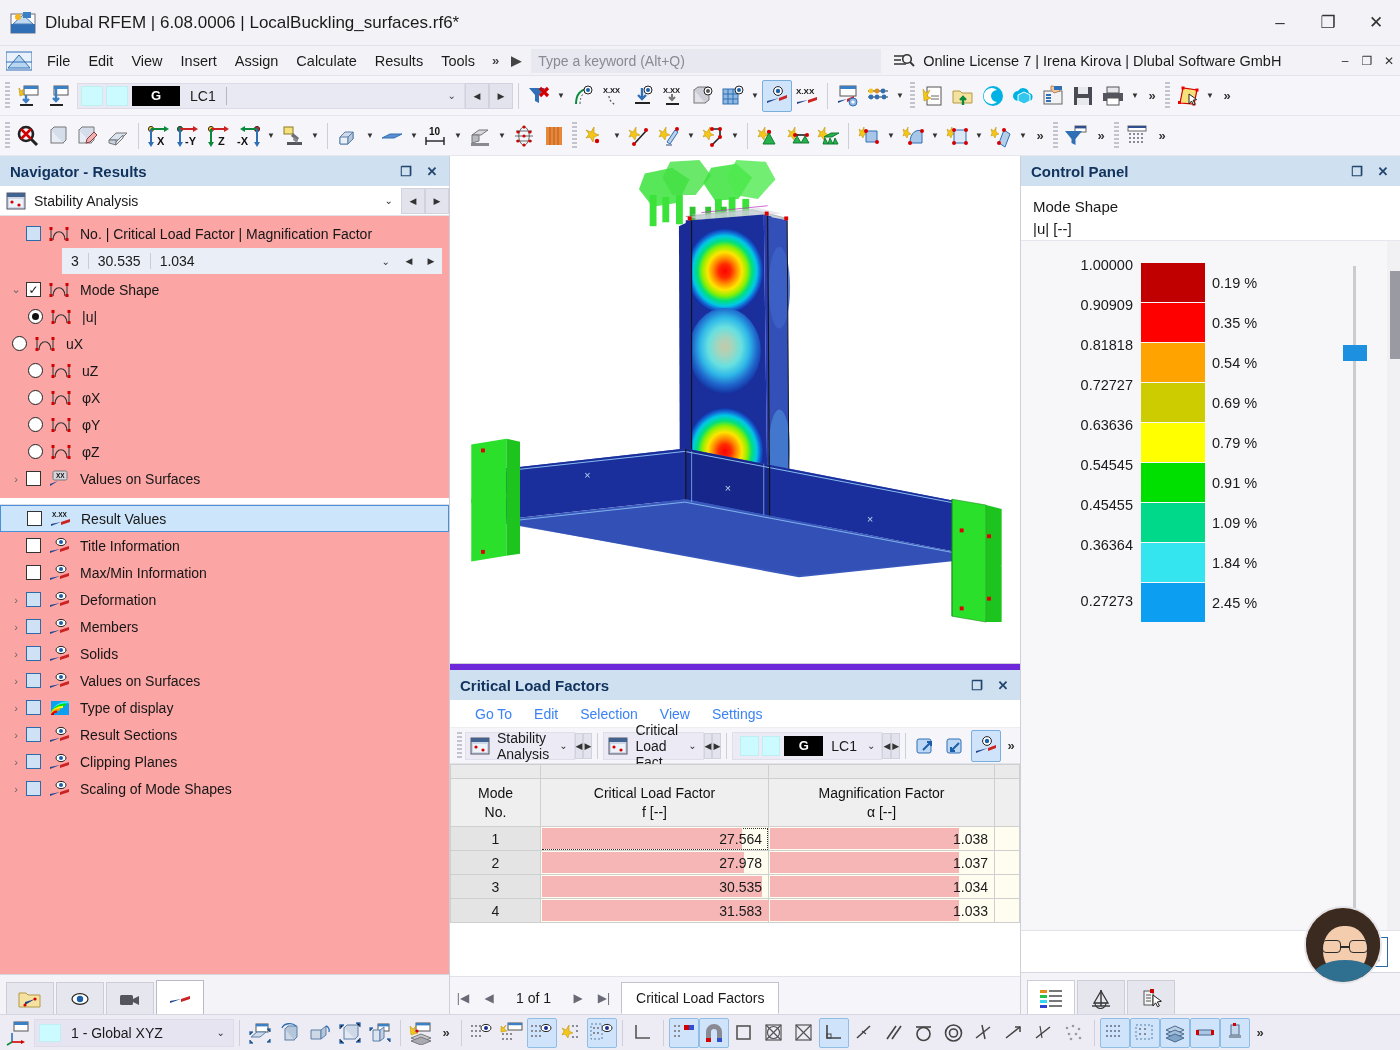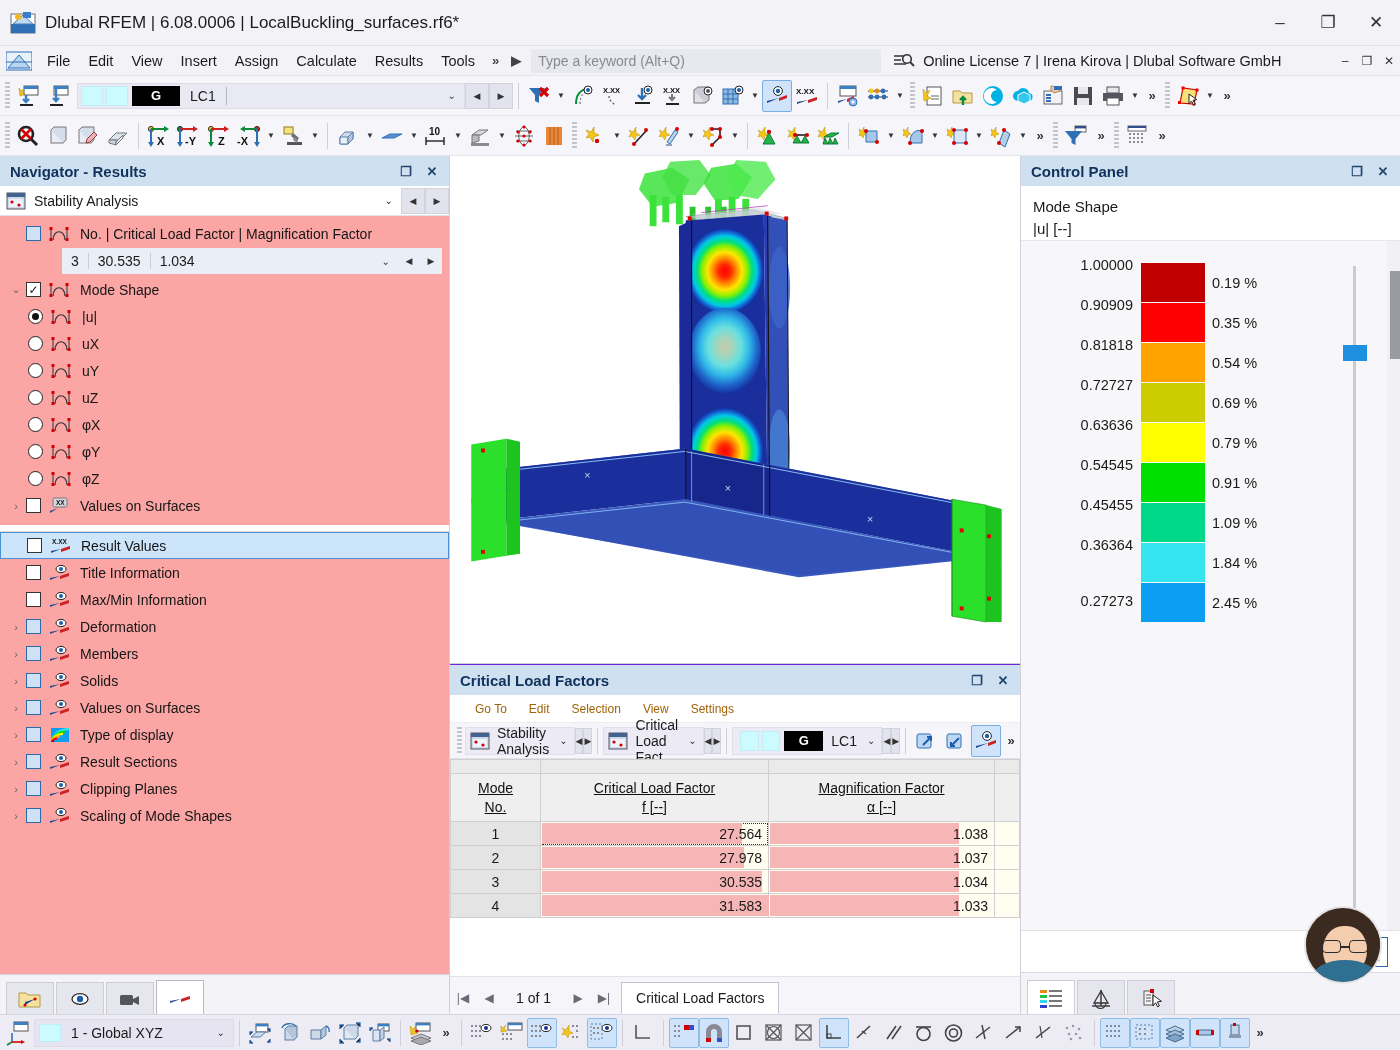--- a/index.html
+++ b/index.html
@@ -142,34 +142,34 @@
     width: 48px; height: 32px; background: #e6e6ee; border: 1px solid #cdcdd8; border-bottom: none;
     display:flex; align-items:center; justify-content:center; margin-right: 2px;
   }
   .nav-tab.active { background: #fff; border-color: #b9b9c8; height: 34px; }
 
   
   .viewport { flex: 1 1 auto; display: flex; flex-direction: column; min-width: 0; }
   .view3d { flex: 1 1 auto; background: #ffffff; position: relative; overflow: hidden; border-bottom: 1px solid #cfcfda; }
 
   
-  .table-panel { height: 350px; flex: 0 0 350px; display: flex; flex-direction: column; background: #fff; border-top: 1px solid #6d28d9;}
+  .table-panel { height: 350px; flex: 0 0 350px; display: flex; flex-direction: column; background: #fff; border-top: 6px solid #6d28d9;}
   .tp-menubar { height: 28px; flex:0 0 28px; background:#fff; display:flex; align-items:center; padding-left:14px; border-bottom: 1px solid #eee;}
-  .tp-menu { font-size: 12px; padding: 3px 11px; color: #a16207; }
+  .tp-menu { font-size: 14px; padding: 3px 11px; color: #3b82f6; }
   .tp-toolbar { height: 36px; flex:0 0 36px; background: #f6f6fa; display: flex; align-items: center; padding-left: 4px; border-bottom: 1px solid #e2e2ea;}
   .tp-combo { display:flex; align-items:center; height: 28px; background: #eceaf4; border: 1px solid #e0dfe9; padding-left: 4px;}
   .tp-combo .ci { width: 20px; height: 18px; margin-right: 7px; }
   .tp-combo .ctxt { font-size: 14px; }
   .tp-combo .cchev { margin-left: 10px; font-size: 10px; color:#333; padding-right:6px; }
 
   .grid-wrap { flex: 1 1 auto; overflow: hidden; background: #fff; }
   table.grid { border-collapse: collapse; width: 100%; table-layout: fixed; }
   table.grid th, table.grid td { border: 1px solid #cfcfcf; font-size: 14px; font-weight: normal; }
   .g-topband td { height: 14px; background: #eaeaea; border-top: none;}
-  th.g-head { background: #efefef; height: 48px; text-align: center; color: #111; line-height: 1.35; text-decoration: underline; }
+  th.g-head { background: #efefef; height: 48px; text-align: center; color: #111; line-height: 1.35; }
   td.g-mode { background: #e4e4e4; text-align: center; width: 90px; height: 24px;}
   td.g-val { background: #fffdf0; text-align: right; padding-right: 6px; height: 24px; position: relative; }
   td.g-val .bar { position: absolute; left: 1px; top: 1px; bottom: 1px; background: #f7b6b6; z-index: 0;}
   td.g-val .v { position: relative; z-index: 1; }
   td.g-val.sel { outline: 1px dotted #333; outline-offset: -2px; }
   td.g-blank { background: #fffdf0; }
 
   .tp-footer { height: 38px; flex:0 0 38px; background:#f6f6fa; display:flex; align-items:flex-end; border-top:1px solid #e2e2ea; }
   .pg-btn { width: 26px; height: 32px; display:flex;align-items:center;justify-content:center; color:#6b6b78; font-size: 12px;}
   .pg-text { font-size: 14px; padding: 0 14px; height: 32px; display: flex; align-items: center;}
@@ -850,49 +850,34 @@
                   <line x1="2" y1="3" x2="2" y2="15" stroke="#333"></line>
                   <line x1="18" y1="3" x2="18" y2="15" stroke="#333"></line>
                   <rect x="0.5" y="2" width="3" height="3" fill="#d40000"></rect>
                   <rect x="16.5" y="2" width="3" height="3" fill="#d40000"></rect>
                   <rect x="0.5" y="13" width="3" height="3" fill="#d40000"></rect>
                   <rect x="16.5" y="13" width="3" height="3" fill="#d40000"></rect>
                 </svg>
             </span>
             <span class="tlabel">|u|</span>
           </div>
-          <div class="tree-row" style="padding-left:28px">
+          <div class="tree-row" style="padding-left:12px">
             <span class="radio"></span>
             <span class="ticon">
               <svg width="22" height="18" viewBox="0 0 22 18">
                   <path d="M4 15 C4 4, 16 4, 16 15" fill="none" stroke="#333" stroke-width="1.2"></path>
                   <line x1="2" y1="3" x2="2" y2="15" stroke="#333"></line>
                   <line x1="18" y1="3" x2="18" y2="15" stroke="#333"></line>
                   <rect x="0.5" y="2" width="3" height="3" fill="#d40000"></rect>
                   <rect x="16.5" y="2" width="3" height="3" fill="#d40000"></rect>
                   <rect x="0.5" y="13" width="3" height="3" fill="#d40000"></rect>
                   <rect x="16.5" y="13" width="3" height="3" fill="#d40000"></rect>
                 </svg>
             </span>
             <span class="tlabel">uX</span>
-          </div>
-          <div class="tree-row" style="padding-left:28px">
-            <span class="radio"></span>
-            <span class="ticon">
-              <svg width="22" height="18" viewBox="0 0 22 18">
-                  <path d="M4 15 C4 4, 16 4, 16 15" fill="none" stroke="#333" stroke-width="1.2"></path>
-                  <line x1="2" y1="3" x2="2" y2="15" stroke="#333"></line>
-                  <line x1="18" y1="3" x2="18" y2="15" stroke="#333"></line>
-                  <rect x="0.5" y="2" width="3" height="3" fill="#d40000"></rect>
-                  <rect x="16.5" y="2" width="3" height="3" fill="#d40000"></rect>
-                  <rect x="0.5" y="13" width="3" height="3" fill="#d40000"></rect>
-                  <rect x="16.5" y="13" width="3" height="3" fill="#d40000"></rect>
-                </svg>
-            </span>
-            <span class="tlabel">uY</span>
           </div>
           <div class="tree-row" style="padding-left:28px">
             <span class="radio"></span>
             <span class="ticon">
               <svg width="22" height="18" viewBox="0 0 22 18">
                   <path d="M4 15 C4 4, 16 4, 16 15" fill="none" stroke="#333" stroke-width="1.2"></path>
                   <line x1="2" y1="3" x2="2" y2="15" stroke="#333"></line>
                   <line x1="18" y1="3" x2="18" y2="15" stroke="#333"></line>
                   <rect x="0.5" y="2" width="3" height="3" fill="#d40000"></rect>
                   <rect x="16.5" y="2" width="3" height="3" fill="#d40000"></rect>

